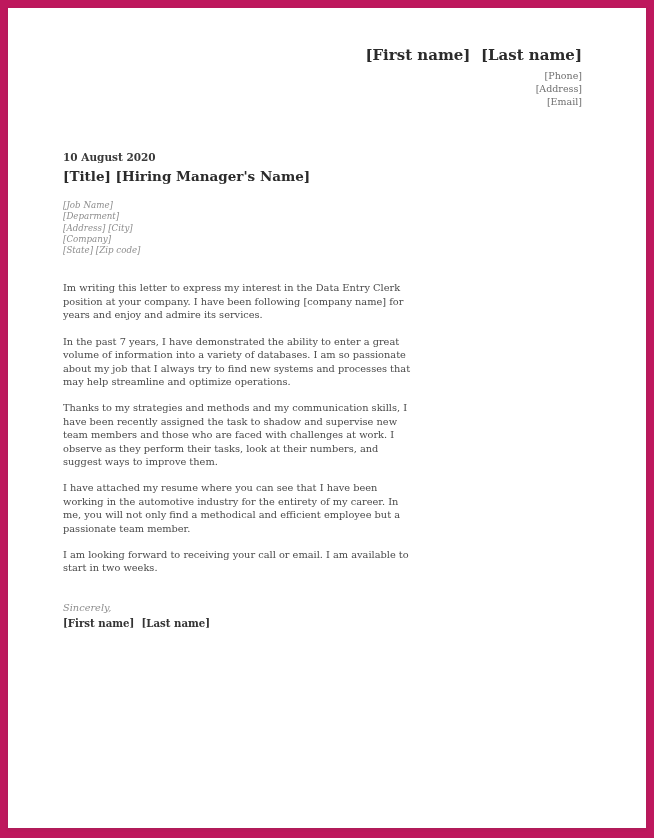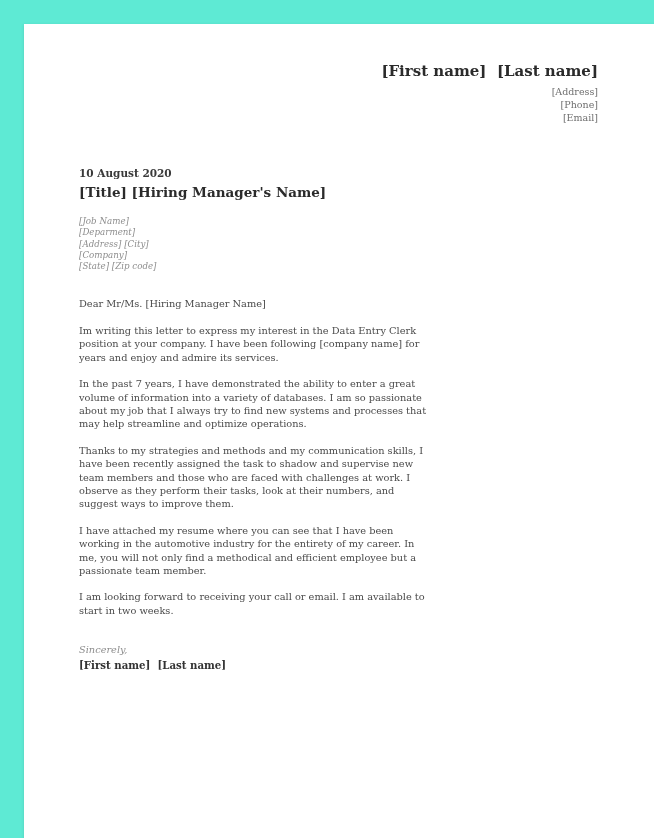--- a/index.html
+++ b/index.html
@@ -4,23 +4,23 @@
 <style>
   html, body {
     margin: 0;
     padding: 0;
     background: #f1f3f4;
     font-family: "DejaVu Serif", serif;
   }
   .viewport {
     width: 654px;
     height: 838px;
-    background: #5eead4;
+    background: #be185d;
     box-sizing: border-box;
-    padding: 24px;
+    padding: 8px;
   }
   .page {
     width: 638px;
     height: 820px;
     background: #ffffff;
     box-sizing: border-box;
     padding-top: 38px;
     box-shadow: 0 1px 3px rgba(60,64,67,0.18);
     overflow: hidden;
   }
@@ -102,40 +102,39 @@
   }
 </style>
 </head>
 <body>
 
 <div class="viewport">
   <div class="page">
 
     <div class="sender">
       <div class="sender-name">[First name]  [Last name]</div>
+      <div class="sender-contact-line">[Phone]</div>
       <div class="sender-contact-line">[Address]</div>
-      <div class="sender-contact-line">[Phone]</div>
       <div class="sender-contact-line">[Email]</div>
     </div>
 
     <div class="content">
 
       <div class="date">10 August 2020</div>
 
       <div class="recipient-title">[Title] [Hiring Manager's Name]</div>
 
       <div class="recipient-block">
         <div class="recipient-line">[Job Name]</div>
         <div class="recipient-line">[Deparment]</div>
         <div class="recipient-line">[Address] [City]</div>
         <div class="recipient-line">[Company]</div>
         <div class="recipient-line">[State] [Zip code]</div>
       </div>
 
-      <div class="salutation">Dear Mr/Ms. [Hiring Manager Name]</div>
 
       <p class="para">Im writing this letter to express my interest in the Data Entry Clerk position at your company. I have been following [company name] for years and enjoy and admire its services.</p>
       <p class="para">In the past 7 years, I have demonstrated the ability to enter a great volume of information into a variety of databases. I am so passionate about my job that I always try to find new systems and processes that may help streamline and optimize operations.</p>
       <p class="para">Thanks to my strategies and methods and my communication skills, I have been recently assigned the task to shadow and supervise new team members and those who are faced with challenges at work. I observe as they perform their tasks, look at their numbers, and suggest ways to improve them.</p>
       <p class="para">I have attached my resume where you can see that I have been working in the automotive industry for the entirety of my career. In me, you will not only find a methodical and efficient employee but a passionate team member.</p>
       <p class="para">I am looking forward to receiving your call or email. I am available to start in two weeks.</p>
 
       <div class="closing">
         <div class="closing-word">Sincerely,</div>
         <div class="signature-name">[First name]  [Last name]</div>

